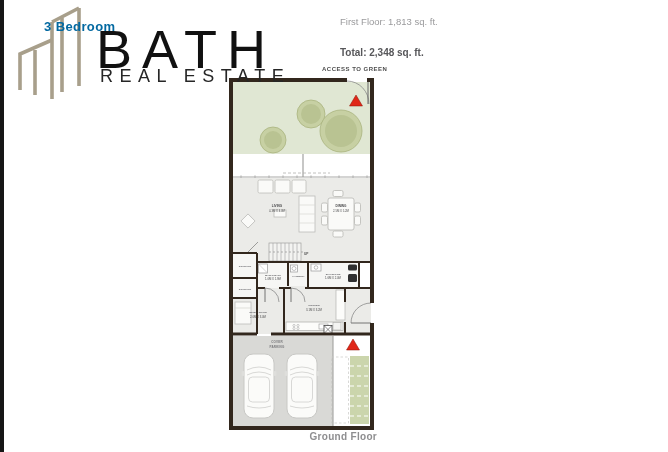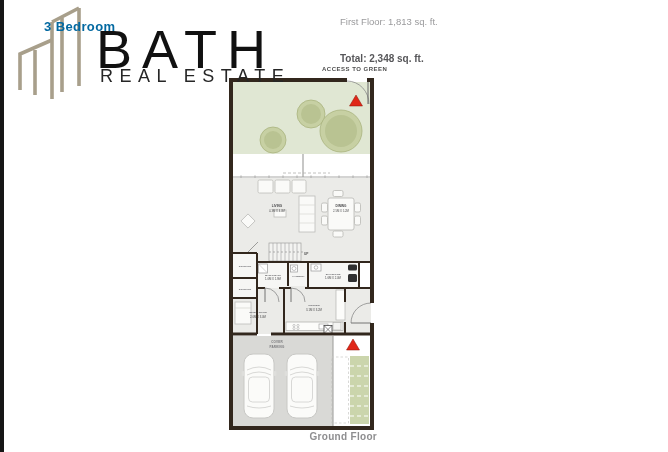--- a/index.html
+++ b/index.html
@@ -10,21 +10,21 @@
   .abs{position:absolute;}
   .left-bar{left:0;top:0;width:4px;height:452px;background:#161616;}
   .logo-icon{left:8px;top:2px;}
   .unit-title{left:44px;top:17px;z-index:1;color:#0369a1;font-weight:bold;
     font-size:13px;line-height:20px;letter-spacing:.4px;}
   .brand-name{left:96px;top:22px;z-index:2;color:#111111;font-size:54px;
     letter-spacing:10px;font-weight:400;line-height:54px;}
   .brand-tagline{left:100px;top:66px;z-index:2;color:#262626;font-size:18px;
     letter-spacing:6.5px;font-weight:500;}
   .areas{left:340px;top:14px;color:#9a9a9c;font-size:9.5px;line-height:15px;font-weight:500;}
-  .areas .total{margin-top:22px;font-weight:bold;color:#57575a;font-size:10px;}
+  .areas .total{margin-top:16px;font-weight:bold;color:#57575a;font-size:10px;}
   .access-label{left:322px;top:66px;font-size:6px;letter-spacing:.5px;color:#4c4c4c;font-weight:bold;}
   .plan-wrap{left:227px;top:76px;width:150px;height:356px;}
   .caption{left:227px;top:431px;width:150px;text-align:right;color:#8e8e90;
     font-size:10px;font-weight:bold;letter-spacing:.3px;}
   
   text{font-family:"Liberation Sans", sans-serif;fill:#4a4a4c;}
   .room-name{font-size:3.1px;font-weight:700;}
   .room-dims{font-size:2.8px;}
   .room-sm{font-size:2.5px;font-weight:700;fill:#55555a;}
   .up-label{font-size:3.2px;font-weight:700;fill:#555;}

